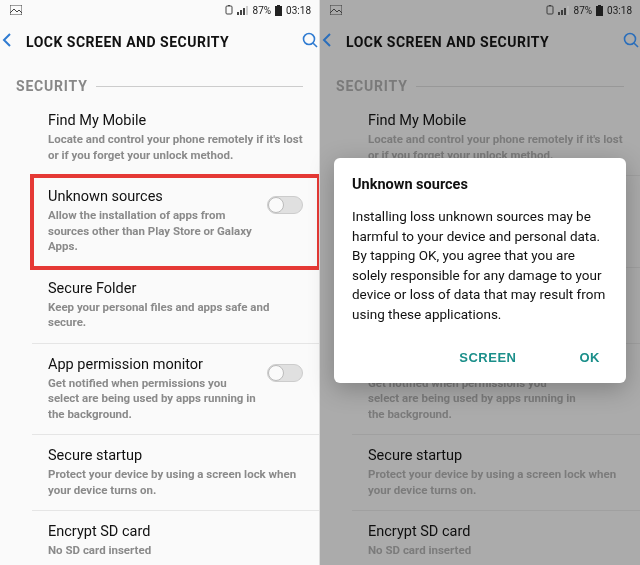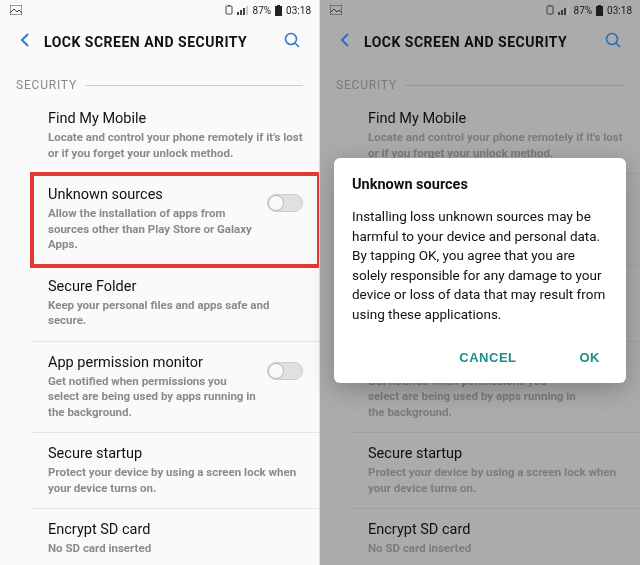--- a/index.html
+++ b/index.html
@@ -32,43 +32,43 @@
     color: #222;
     gap: 4px;
     background: inherit;
   }
   .statusbar .left-ic { margin-right: auto; margin-left: 2px; }
   .statusbar svg { display: block; }
   .appbar {
     height: 44px;
     display: flex;
     align-items: center;
-    padding: 0 18px;
+    padding: 0 0;
     gap: 10px;
   }
   .appbar .title {
     font-weight: 700;
     letter-spacing: 0.5px;
     font-size: 14px;
     color: #111;
     flex: 1;
   }
   .back-arrow { color: #2f7bd1; }
   .search-ic { color: #2f7bd1; }
   .section-header {
     display: flex;
     align-items: center;
     gap: 8px;
     padding: 14px 16px 6px 16px;
   }
   .section-header .lbl {
-    font-size: 12px;
+    font-size: 14px;
     letter-spacing: 0.8px;
     color: #888;
-    font-weight: 400;
+    font-weight: 700;
   }
   .section-header .line {
     flex: 1;
     height: 1px;
     background: #ccc;
   }
   .list { flex: 1; overflow: hidden; }
   .item {
     padding: 12px 16px;
     border-bottom: 1px solid #e5e5e5;
@@ -370,17 +370,17 @@
       </div>
     </div>
   </div>
 
   <div class="dim-overlay"></div>
 
   <div class="dialog">
     <div class="d-title">Unknown sources</div>
     <div class="d-body">Installing loss unknown sources may be harmful to your device and personal data. By tapping OK, you agree that you are solely responsible for any damage to your device or loss of data that may result from using these applications.</div>
     <div class="d-actions">
-      <button class="d-btn">CANCEL</button>
+      <button class="d-btn">SCREEN</button>
       <button class="d-btn ok-highlight">OK</button>
     </div>
   </div>
 </div>
 
 </body></html>

